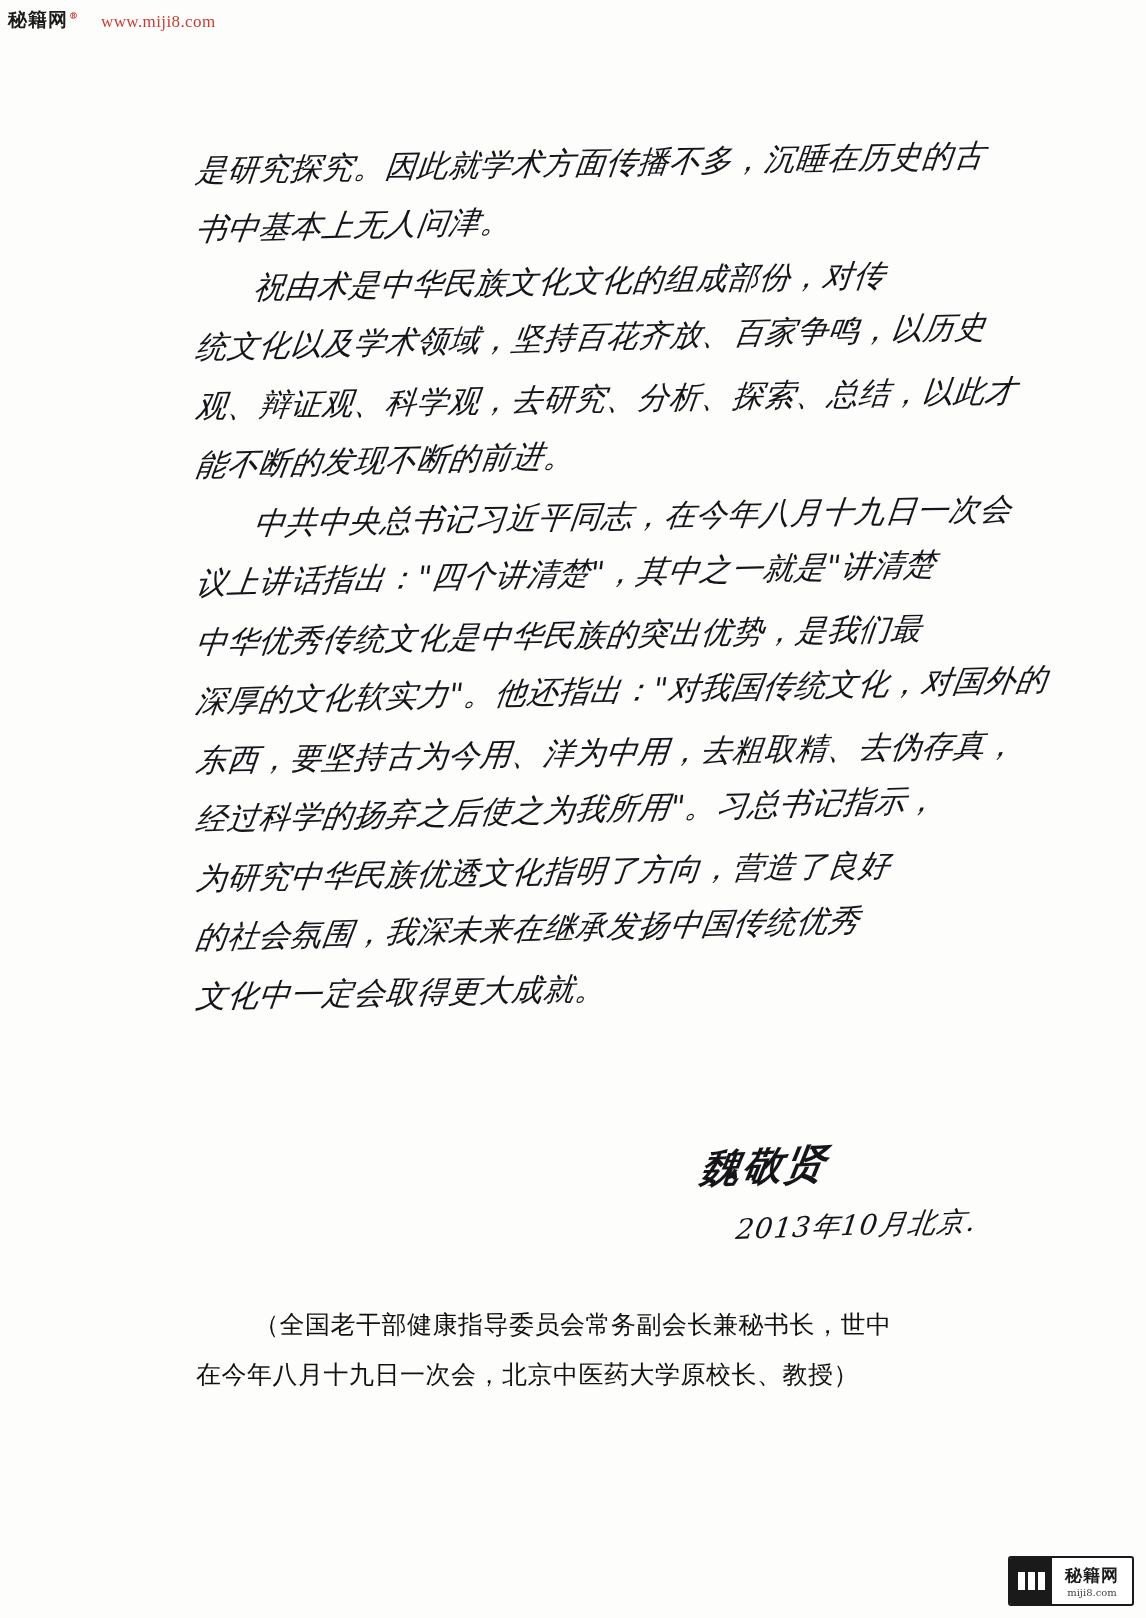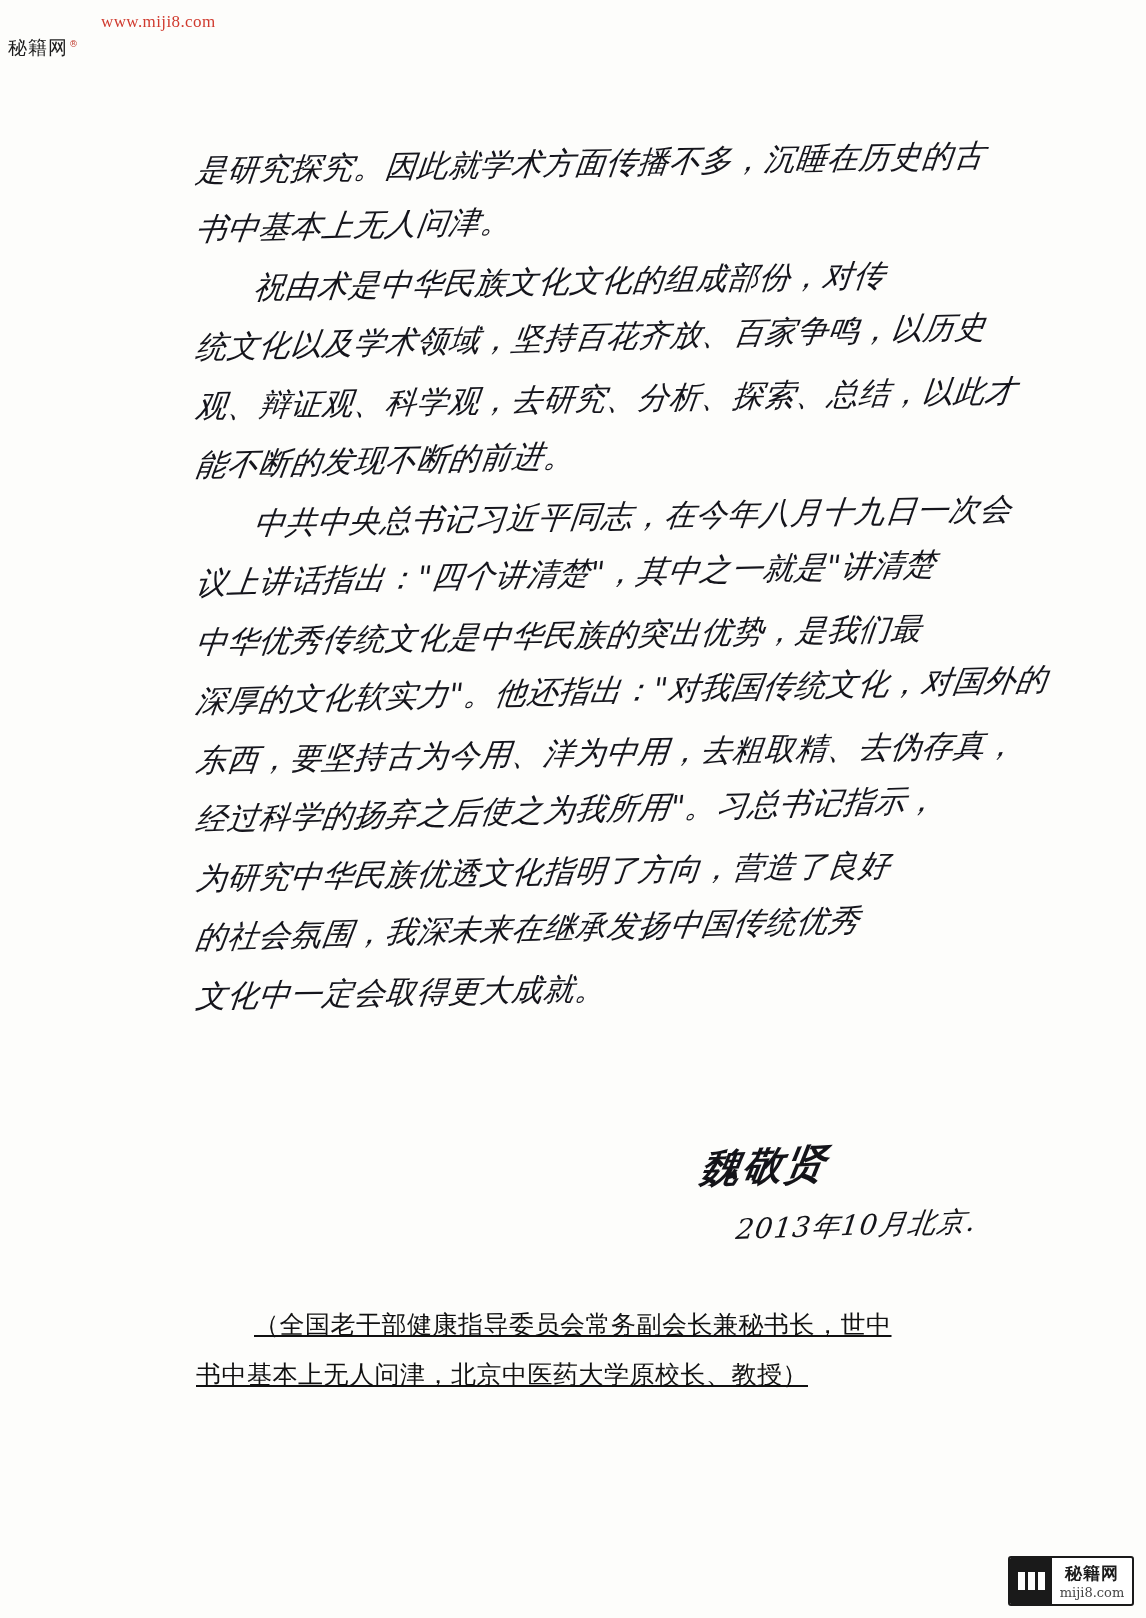--- a/index.html
+++ b/index.html
@@ -22,25 +22,24 @@
   .wm-header {
     position: absolute;
     top: 10px;
     left: 8px;
     display: flex;
     align-items: flex-start;
   }
   .wm-logo {
     font-family: "DejaVu Serif", serif;
     font-size: 19px;
-    font-weight: normal;
+    font-weight: bold;
     color: #1b1b1b;
     letter-spacing: 1px;
     line-height: 1;
-    margin-top: 28px;
   }
   .wm-reg {
     font-size: 9px;
     color: #c0392b;
     vertical-align: super;
     margin-left: 1px;
   }
   .wm-url {
     margin-left: 22px;
     font-family: "Liberation Serif", serif;
@@ -111,21 +110,20 @@
   .footnote {
     position: absolute;
     top: 1300px;
     left: 196px;
     width: 800px;
     font-family: "DejaVu Serif", serif;
     font-size: 25px;
     color: #111111;
     line-height: 2.0;
     letter-spacing: 0.5px;
-    text-decoration: underline;
   }
   .footnote .fn-line-1 { padding-left: 58px; }
   .footnote .fn-line-2 { padding-left: 0px; }
 
   
   .stamp {
     position: absolute;
     right: 12px;
     bottom: 12px;
     width: 122px;
@@ -156,21 +154,21 @@
     flex: 1;
     text-align: center;
     font-family: "DejaVu Serif", serif;
     font-weight: bold;
     font-size: 17px;
     color: #1a1a1a;
     letter-spacing: 1px;
   }
   .stamp-sub {
     display: block;
-    font-size: 13px;
+    font-size: 10px;
     font-weight: normal;
     letter-spacing: 0px;
     color: #444;
   }
 </style>
 </head>
 <body>
 
 <div class="page">
 
@@ -197,21 +195,21 @@
     <div class="hw-line">文化中一定会取得更大成就。</div>
   </div>
 
   <div class="signature">
     <div class="sig-name">魏敬贤</div>
     <div class="sig-date">2013年10月北京.</div>
   </div>
 
   <div class="footnote">
     <div class="fn-line-1">（全国老干部健康指导委员会常务副会长兼秘书长，世中</div>
-    <div class="fn-line-2">书中基本上无人问津，北京中医药大学原校长、教授）</div>
+    <div class="fn-line-2">在今年八月十九日一次会，北京中医药大学原校长、教授）</div>
   </div>
 
   <div class="stamp">
     <div class="stamp-bars">
         <i></i>
         <i></i>
         <i></i>
       </div>
     <div class="stamp-text">
       <span>秘籍网</span>

